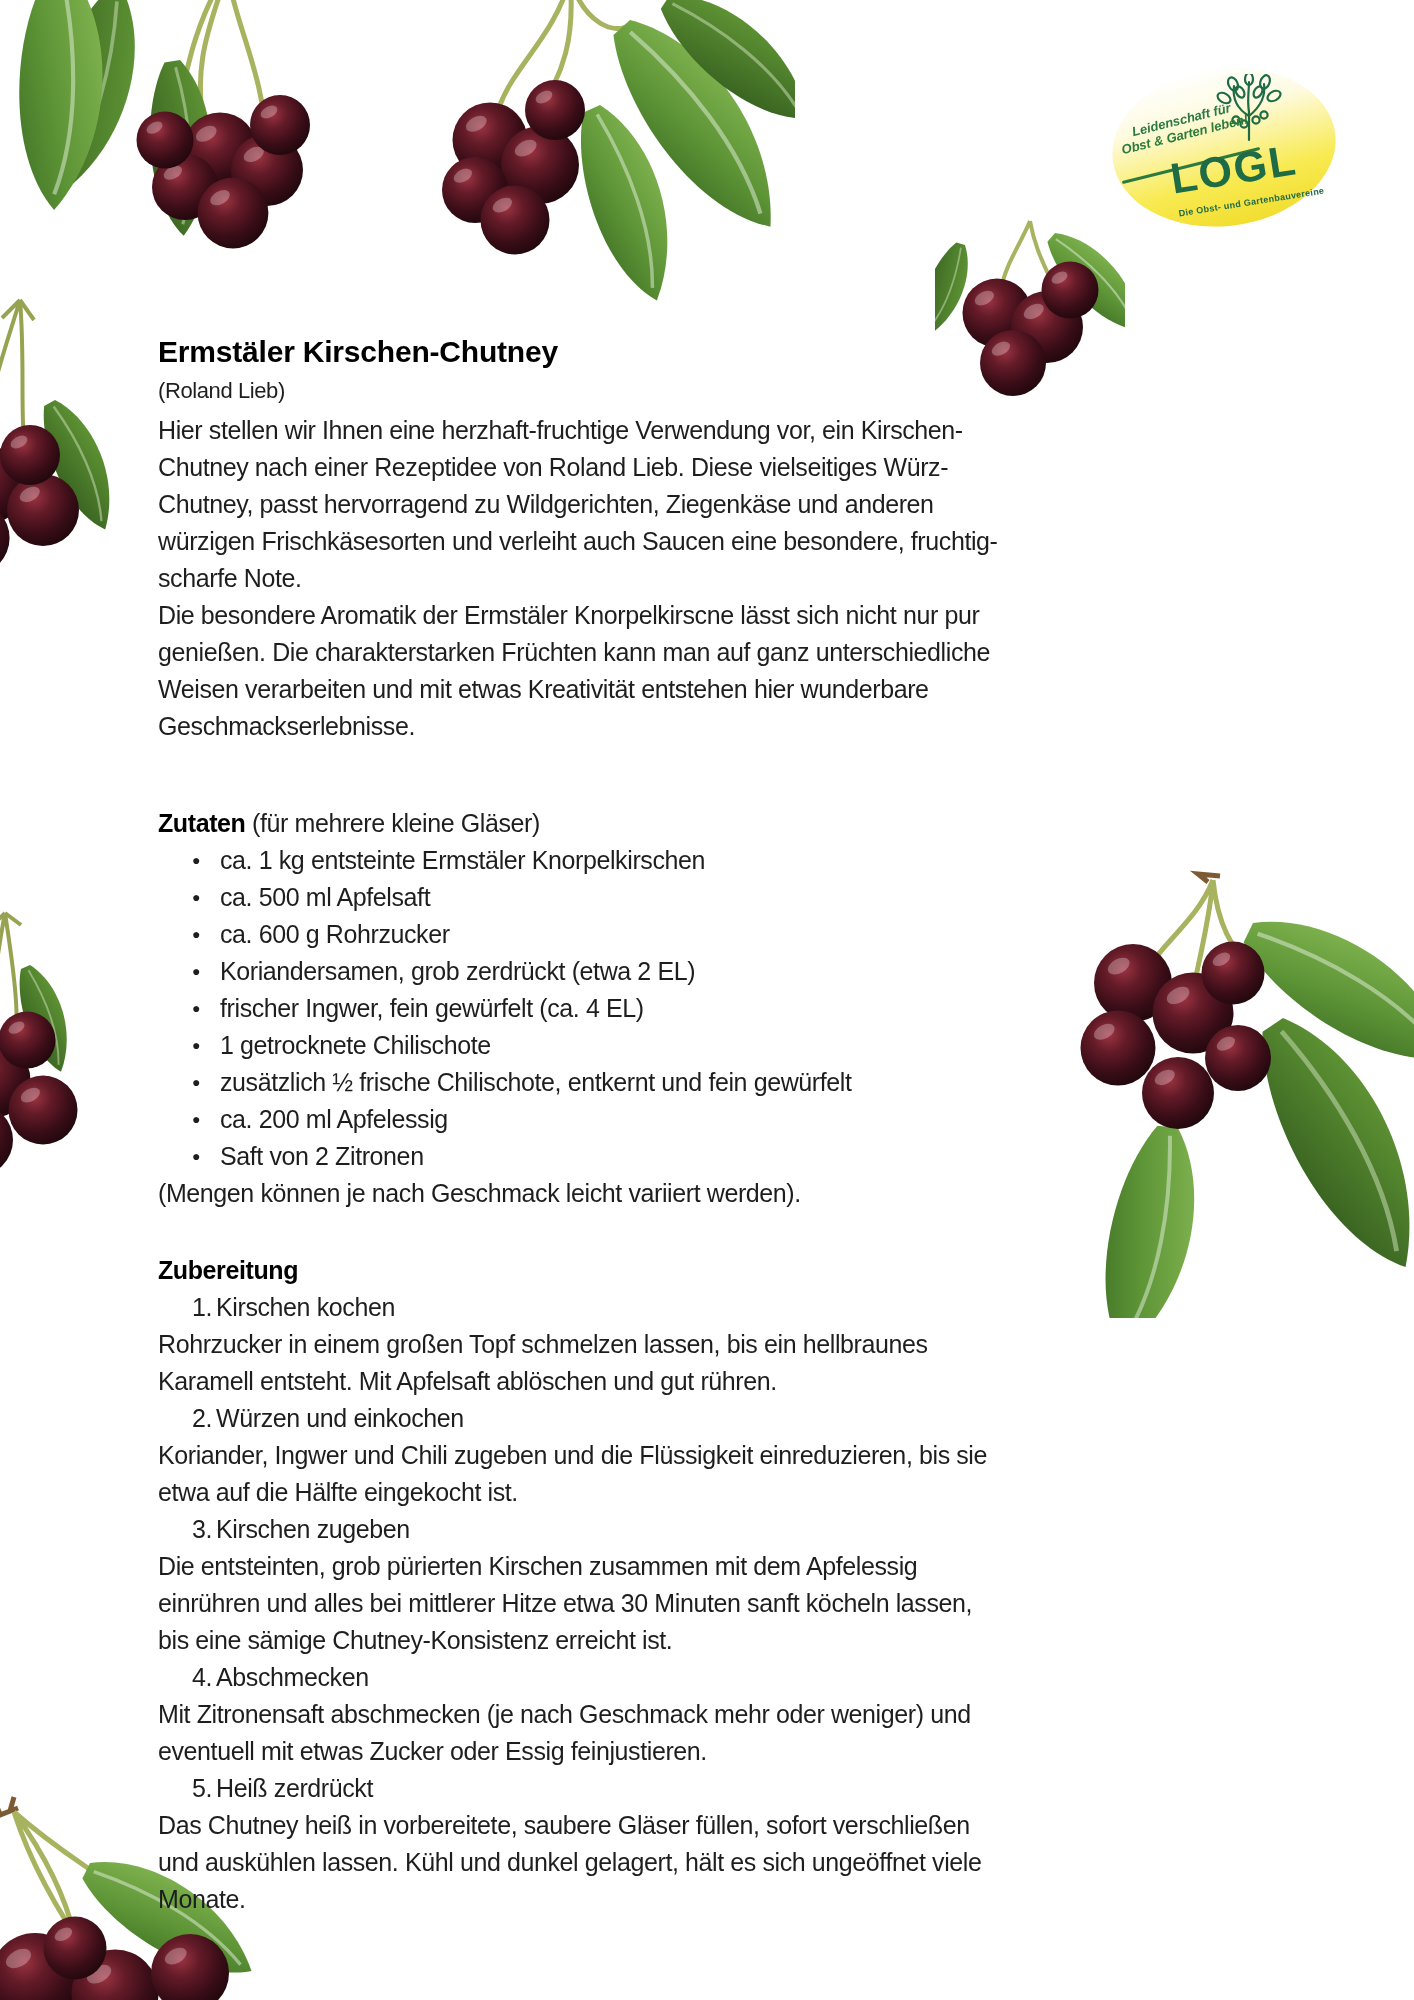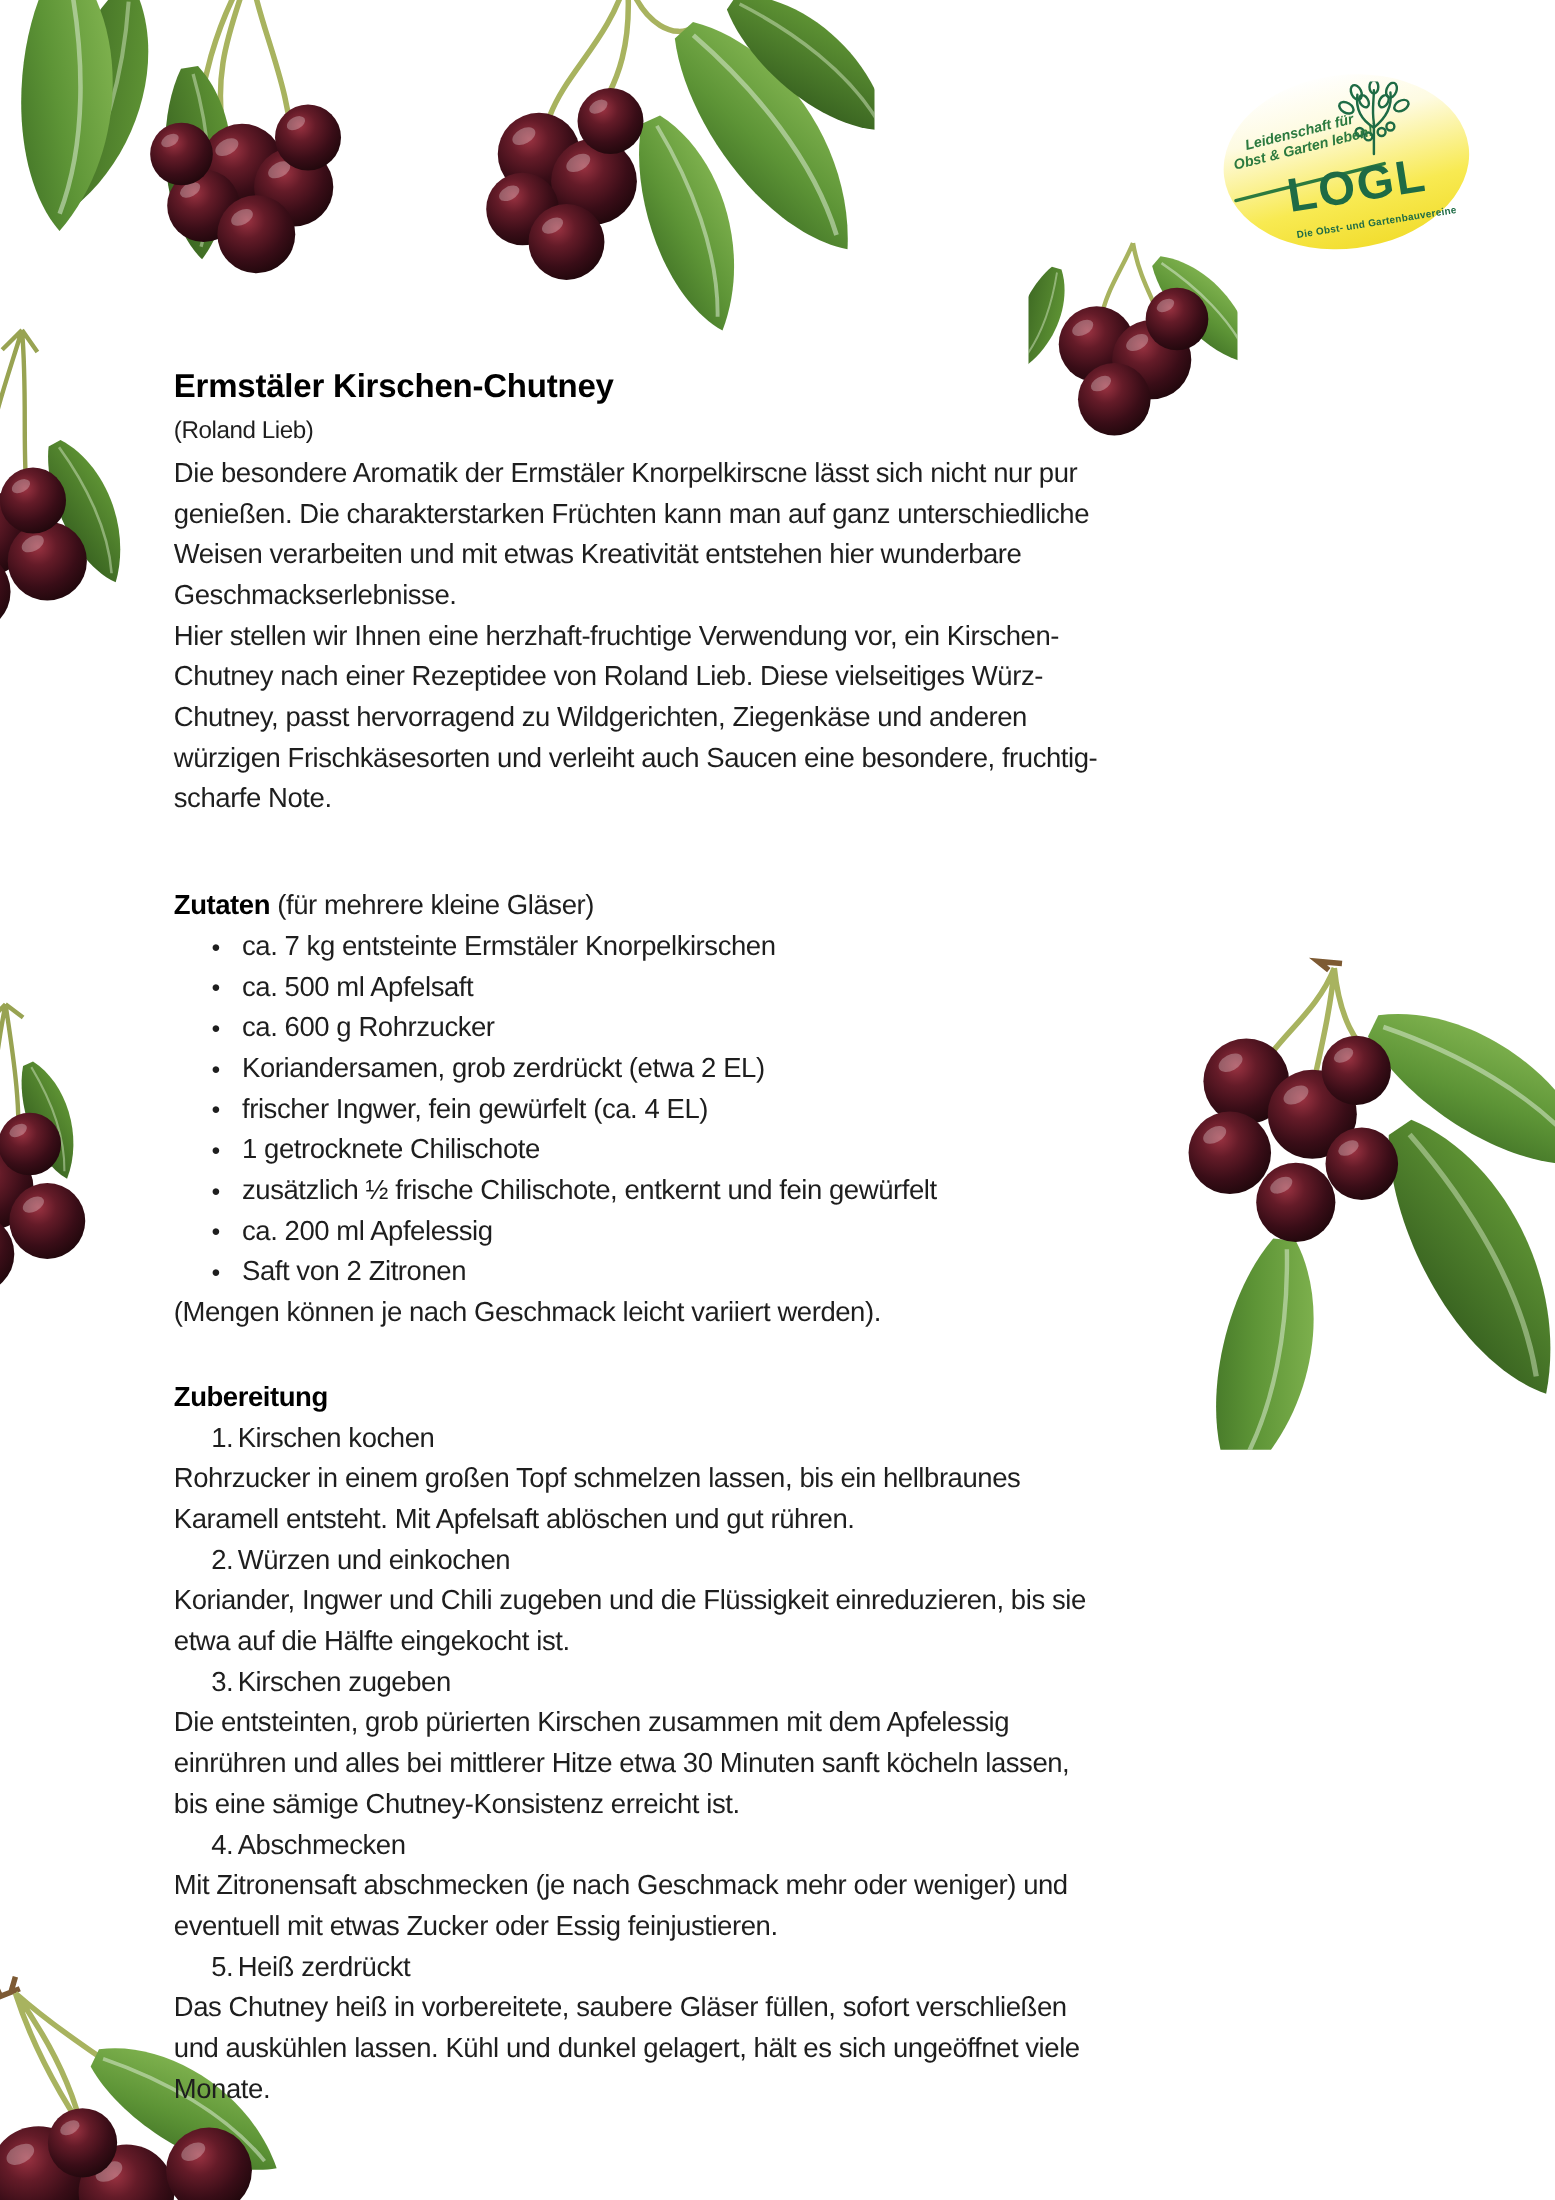--- a/index.html
+++ b/index.html
@@ -193,37 +193,37 @@
     <div class="logo-script">Leidenschaft für
 Obst &amp; Garten leben!</div>
     <div class="logo-underline"></div>
     <div class="logo-acronym">LOGL</div>
     <div class="logo-sub">Die Obst- und Gartenbauvereine</div>
   </div>
 
   <div class="content">
     <h1 class="title">Ermstäler Kirschen-Chutney</h1>
     <div class="author">(Roland Lieb)</div>
-    <p class="para">Die besondere Aromatik der Ermstäler Knorpelkirscne lässt sich nicht nur pur
-genießen. Die charakterstarken Früchten kann man auf ganz unterschiedliche
-Weisen verarbeiten und mit etwas Kreativität entstehen hier wunderbare
-Geschmackserlebnisse.</p>
     <p class="para">Hier stellen wir Ihnen eine herzhaft-fruchtige Verwendung vor, ein Kirschen-
 Chutney nach einer Rezeptidee von Roland Lieb. Diese vielseitiges Würz-
 Chutney, passt hervorragend zu Wildgerichten, Ziegenkäse und anderen
 würzigen Frischkäsesorten und verleiht auch Saucen eine besondere, fruchtig-
 scharfe Note.</p>
+    <p class="para">Die besondere Aromatik der Ermstäler Knorpelkirscne lässt sich nicht nur pur
+genießen. Die charakterstarken Früchten kann man auf ganz unterschiedliche
+Weisen verarbeiten und mit etwas Kreativität entstehen hier wunderbare
+Geschmackserlebnisse.</p>
 
     <div class="section-heading">
       <span>Zutaten</span><span class="normal"> (für mehrere kleine Gläser)</span>
     </div>
     <ul class="ingredients">
       <li>
           <span class="dot">●</span>
-          <span>ca. 7 kg entsteinte Ermstäler Knorpelkirschen</span>
+          <span>ca. 1 kg entsteinte Ermstäler Knorpelkirschen</span>
         </li>
       <li>
           <span class="dot">●</span>
           <span>ca. 500 ml Apfelsaft</span>
         </li>
       <li>
           <span class="dot">●</span>
           <span>ca. 600 g Rohrzucker</span>
         </li>
       <li>

